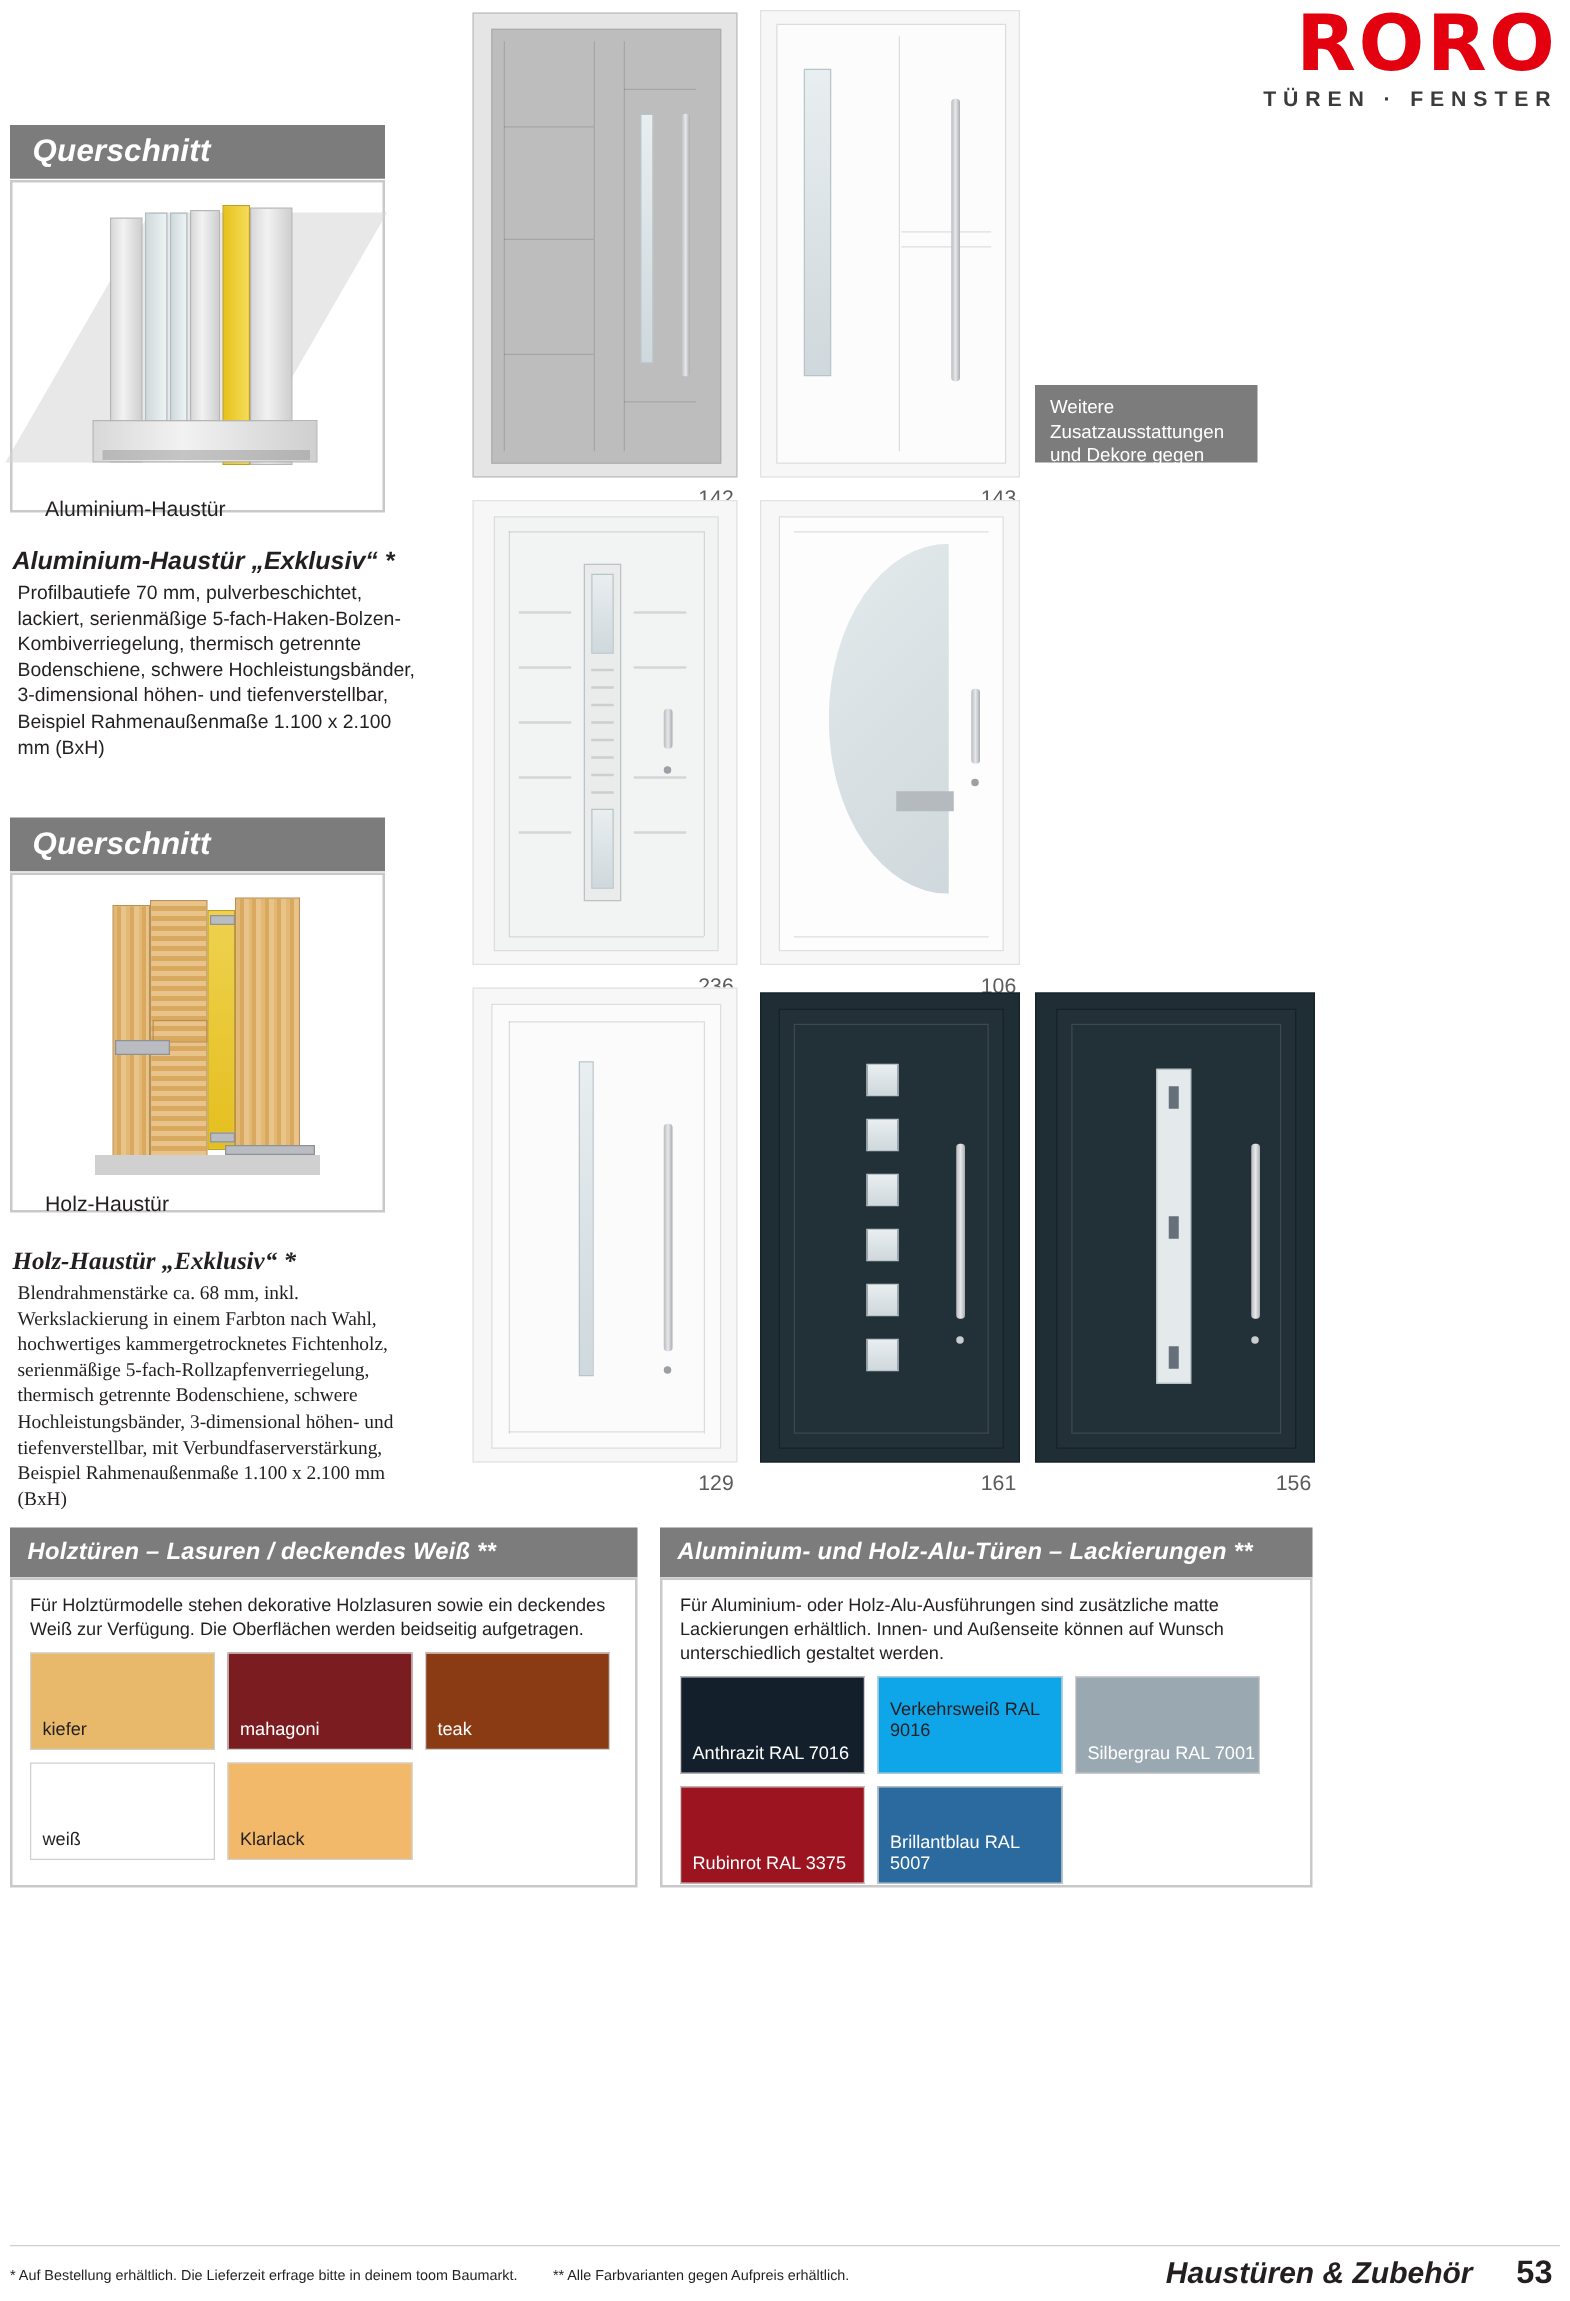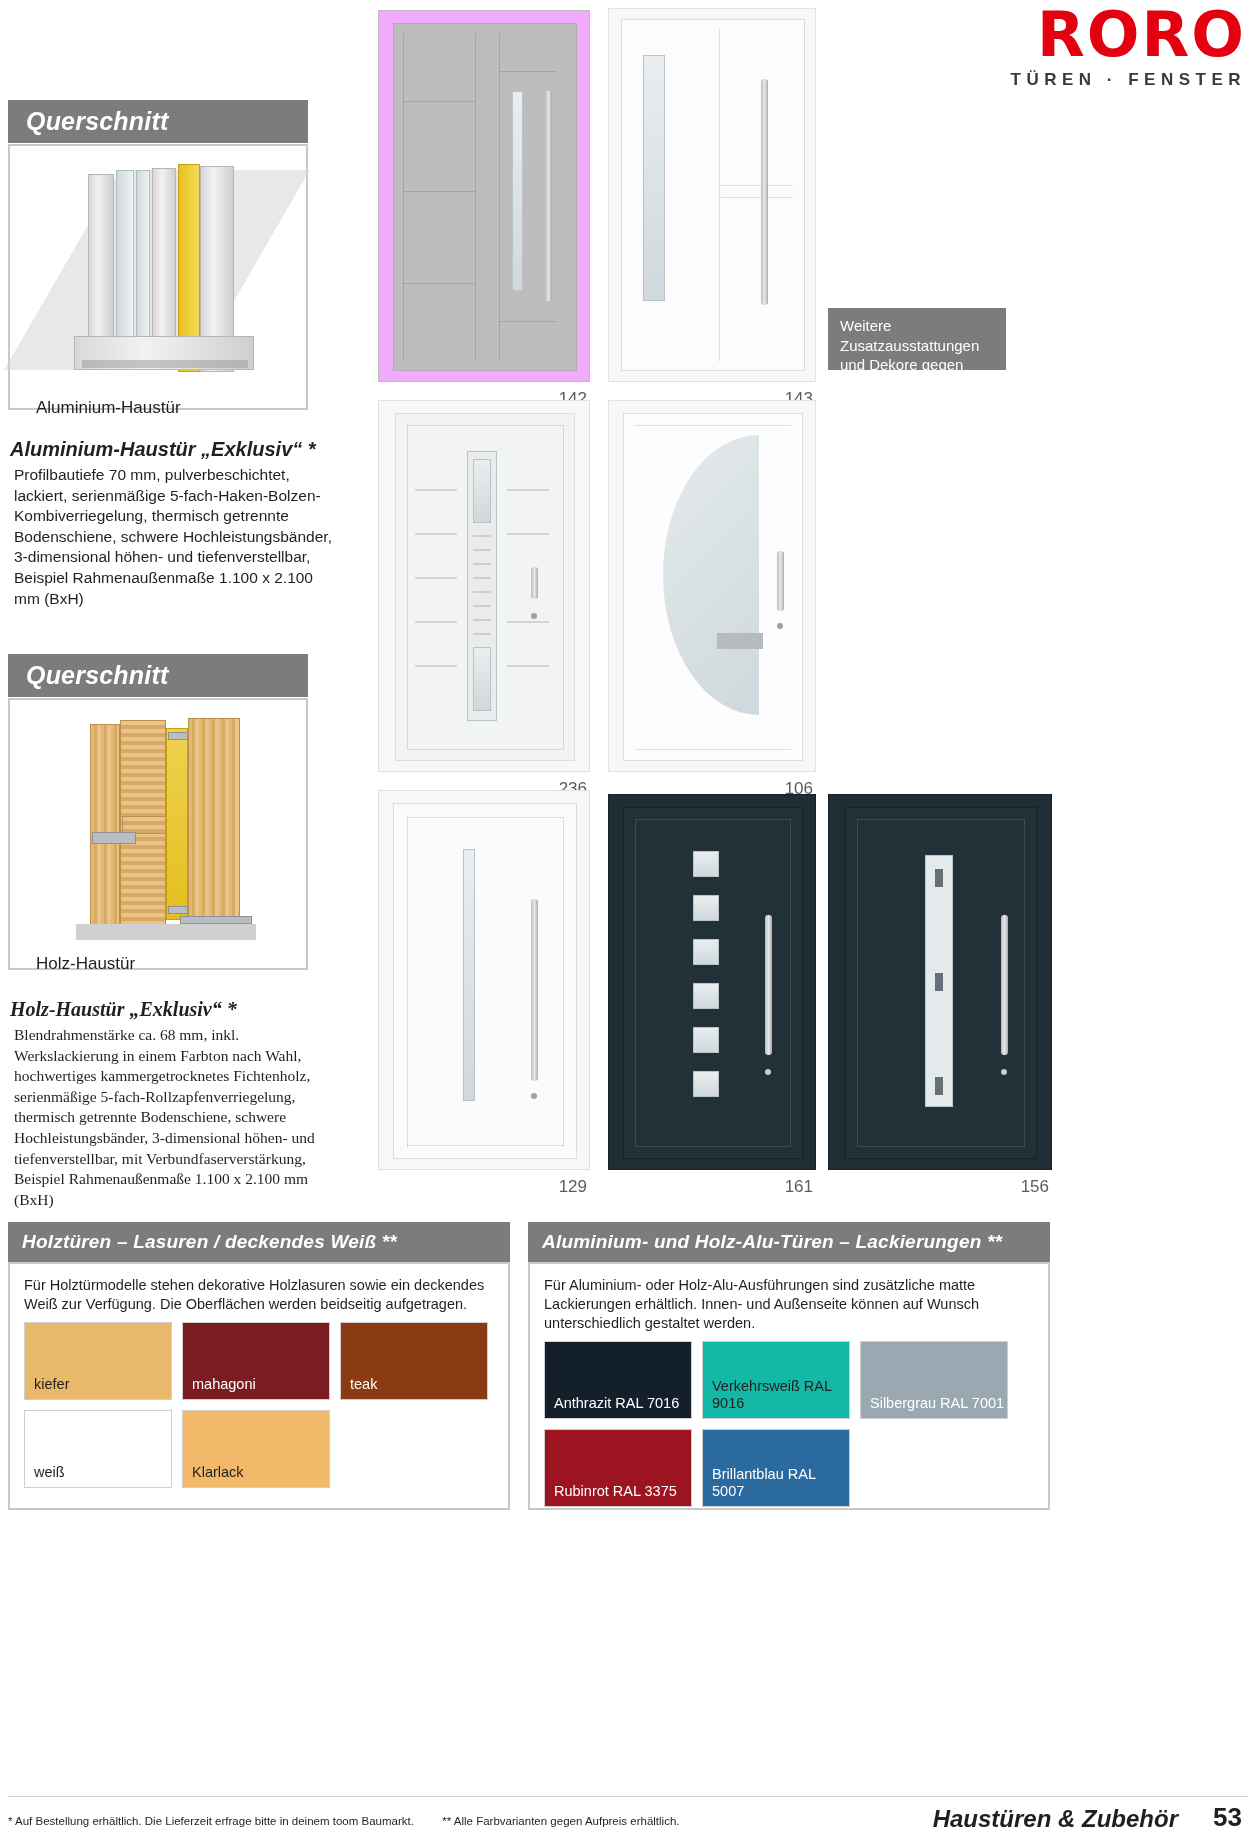--- a/index.html
+++ b/index.html
@@ -100,21 +100,21 @@
 
   
   .door { position: absolute; }
   .door .frame { position: relative; width: 100%; height: 100%; overflow: hidden; }
   .door .num {
     position: absolute; right: 2px; bottom: -28px;
     font-size: 17px; color: #5b5b5b;
   }
 
   .door-white { background: #f7f7f7; border: 1px solid #e2e2e2; }
-  .door-grey  { background: #f0abfc; border: 1px solid #bdbdbd; }
+  .door-grey  { background: #e5e5e5; border: 1px solid #bdbdbd; }
   .door-dark  { background: #1f2d35; border: 1px solid #16222a; }
   .door-cream { background: #f3f1ec; border: 1px solid #e3e0d8; }
 
   .leaf { position: absolute; }
   .handle {
     position: absolute; background: linear-gradient(90deg,#b9bcc0,#e6e8ea 50%,#a9acb0);
     border-radius: 3px;
   }
   .knob { position: absolute; background: #9aa0a4; border-radius: 50%; }
   .glassbar {
@@ -363,21 +363,21 @@
     </div>
   </div>
 
   <div class="bar small" style="position:absolute;left:528px;top:1222px;width:522px;">Aluminium- und Holz-Alu-Türen – Lackierungen **</div>
   <div class="cbox" style="left:528px;top:1262px;width:522px;height:248px;">
     <div class="intro">Für Aluminium- oder Holz-Alu-Ausführungen sind zusätzliche matte Lackierungen erhältlich. Innen- und Außenseite können auf Wunsch unterschiedlich gestaltet werden.</div>
     <div class="swatches">
       <div class="sw dark" style="background:#13202c;">
         <span>Anthrazit RAL 7016</span>
       </div>
-      <div class="sw light" style="background:#14b8a6;">
+      <div class="sw light" style="background:#0ea5e9;align-items:center;">
         <span>Verkehrsweiß RAL 9016</span>
       </div>
       <div class="sw dark" style="background:#9aa8b2;">
         <span>Silbergrau RAL 7001</span>
       </div>
       <div class="sw dark" style="background:#9b1420;">
         <span>Rubinrot RAL 3375</span>
       </div>
       <div class="sw dark" style="background:#2a6a9e;">
         <span>Brillantblau RAL 5007</span>

